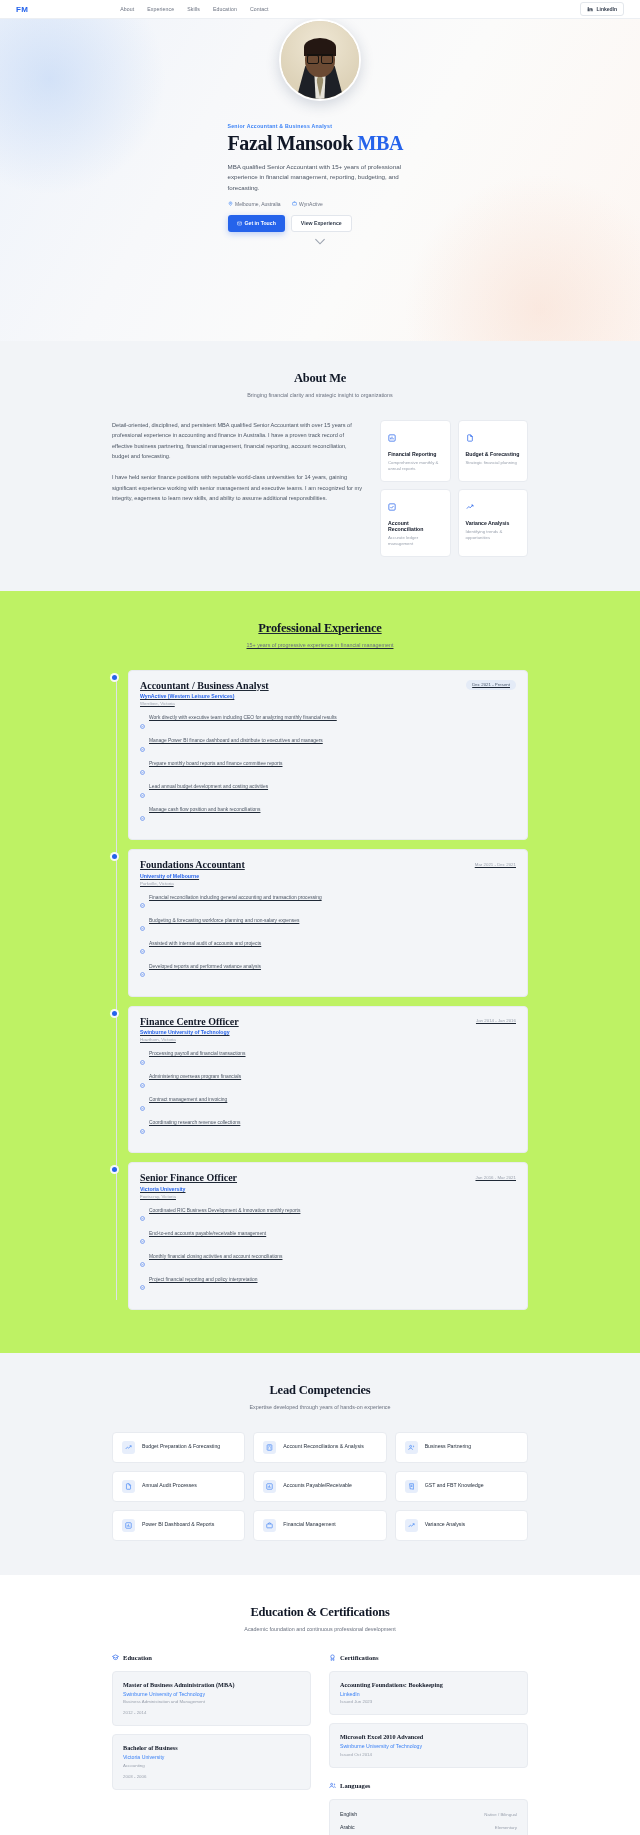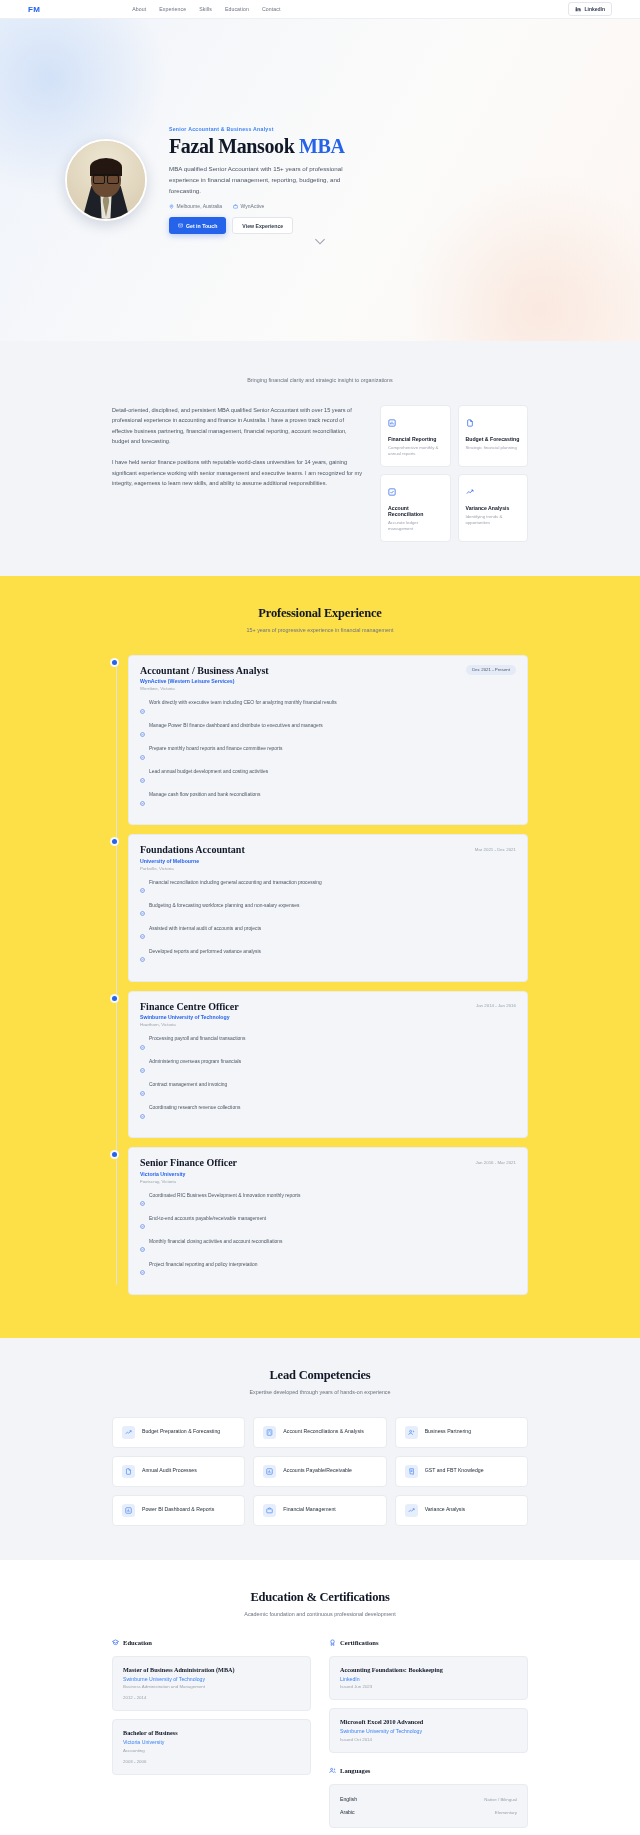--- a/index.html
+++ b/index.html
@@ -12,21 +12,21 @@
   }
   .serif { font-family: "Liberation Serif", serif; }
 
   
   .nav {
     height: 19px;
     background: #ffffff;
     border-bottom: 1px solid #eceff3;
     display: flex;
     align-items: center;
-    padding: 0 28px;
+    padding: 0 16px;
     position: relative;
   }
   .nav-logo {
     font-size: 8px;
     font-weight: 700;
     color: #2563eb;
     letter-spacing: .3px;
   }
   .nav-links {
     display: flex;
@@ -64,22 +64,23 @@
   .hero .blob-b {
     position: absolute; right: -40px; top: 150px;
     width: 280px; height: 280px; border-radius: 50%;
     background: radial-gradient(circle, rgba(247,214,197,.45) 0%, rgba(247,214,197,0) 68%);
   }
   .hero-inner {
     position: relative;
     display: flex;
     align-items: center;
     gap: 22px;
-    padding: 0 65px;
+    padding: 0 88px;
     height: 100%;
+    flex-direction: column;
   }
   .avatar {
     flex: 0 0 auto;
     width: 82px; height: 82px;
     border-radius: 50%;
     border: 2.5px solid #ffffff;
     box-shadow: 0 4px 14px rgba(30,50,90,.18);
     overflow: hidden;
     position: relative;
     background: #d9cdb4;
@@ -149,21 +150,21 @@
   .btn-primary { background: #2563eb; color: #fff; box-shadow: 0 2px 6px rgba(37,99,235,.3); }
   .btn-ghost { background: #fff; color: #374151; border: 1px solid #e2e6ec; }
   .scroll-chev {
     position: absolute; left: 50%; bottom: 92px; transform: translateX(-50%);
     color: #9ca3af;
   }
 
   
   .section { padding: 30px 0 34px; }
   .sec-gray { background: #f2f4f7; }
-  .sec-lightgray { background: #fde047; }
+  .sec-lightgray { background: #bef264; text-decoration: underline; }
   .sec-white { background: #ffffff; }
   .wrap { padding: 0 112px; }
   .sec-title {
     text-align: center; font-size: 12.5px; font-weight: 700;
     color: #111827; letter-spacing: -.2px;
   }
   .sec-sub {
     text-align: center; font-size: 5.4px; color: #6b7280;
     margin-top: 6px; margin-bottom: 22px;
   }
@@ -319,20 +320,21 @@
   </div>
   <div class="scroll-chev">
     <svg width="11" height="7" viewBox="0 0 24 14" fill="none" stroke="currentColor" stroke-width="2.5">
         <path d="M2 2l10 10L22 2"></path>
       </svg>
   </div>
 </div>
 
 <div class="section sec-gray">
   <div class="wrap">
+    <div class="sec-title serif">About Me</div>
     <div class="sec-sub">Bringing financial clarity and strategic insight to organizations</div>
     <div class="about-grid">
       <div class="about-left">
         <p class="about-p">Detail-oriented, disciplined, and persistent MBA qualified Senior Accountant with over 15 years of professional experience in accounting and finance in Australia. I have a proven track record of effective business partnering, financial management, financial reporting, account reconciliation, budget and forecasting.</p>
         <p class="about-p">I have held senior finance positions with reputable world-class universities for 14 years, gaining significant experience working with senior management and executive teams. I am recognized for my integrity, eagerness to learn new skills, and ability to assume additional responsibilities.</p>
       </div>
       <div class="about-cards">
         <div class="acard">
           <span class="ico"><svg width="8" height="8" viewBox="0 0 24 24" fill="none" stroke="currentColor" stroke-width="2.2">
                 <rect x="2.5" y="2.5" width="19" height="19" rx="3"></rect>

